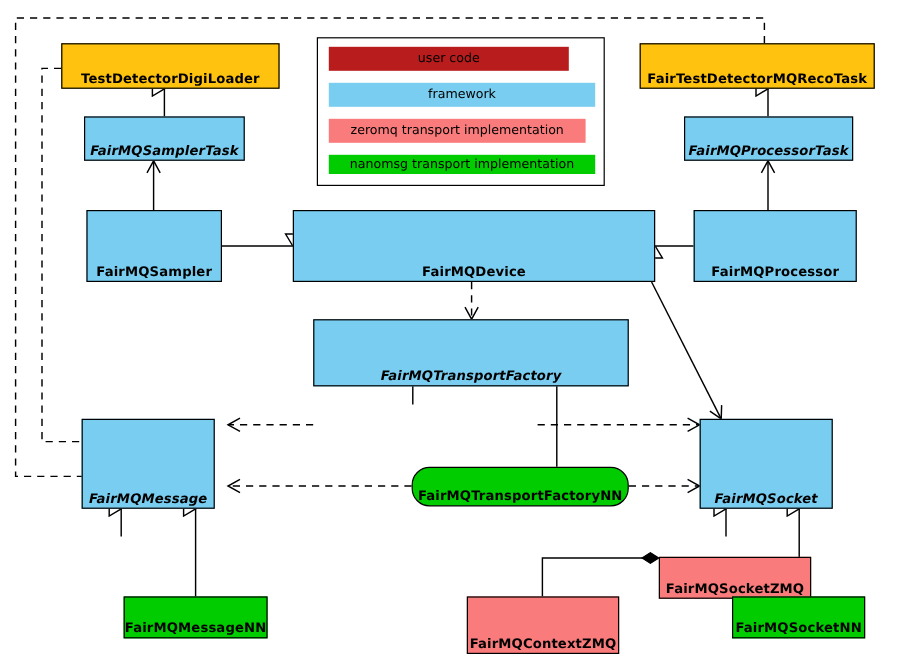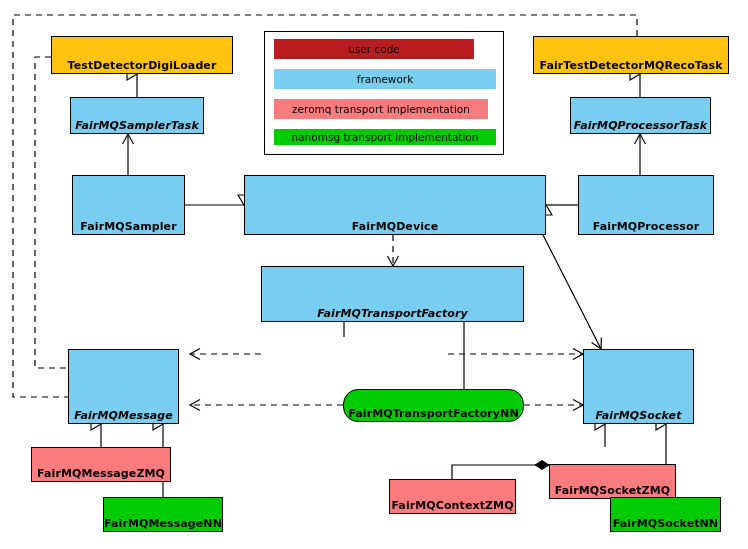--- a/index.html
+++ b/index.html
@@ -185,33 +185,30 @@
   </div>
 
   <div class="node fill-framework abstract" style="left:68px; top:349px; width:111px; height:75px;">
     <span>FairMQMessage</span>
   </div>
 
   <div class="node fill-framework abstract" style="left:583px; top:349px; width:111px; height:75px;">
     <span>FairMQSocket</span>
   </div>
 
-  <div class="node fill-zmq" style="left:31px; top:447px; width:140px; height:35px;">
-    <span>FairMQMessageZMQ</span>
-  </div>
 
   <div class="node fill-nn" style="left:103px; top:497px; width:120px; height:35px;">
     <span>FairMQMessageNN</span>
   </div>
 
   <div class="node fill-zmq" style="left:549px; top:464px; width:127px; height:35px;">
     <span>FairMQSocketZMQ</span>
   </div>
 
-  <div class="node fill-zmq" style="left:389px; top:479px; width:127px; height:35px;">
+  <div class="node fill-zmq" style="left:389px; top:497px; width:127px; height:48px;">
     <span>FairMQContextZMQ</span>
   </div>
 
   <div class="node fill-nn" style="left:610px; top:497px; width:111px; height:35px;">
     <span>FairMQSocketNN</span>
   </div>
 
 </div>
 
 </body></html>

